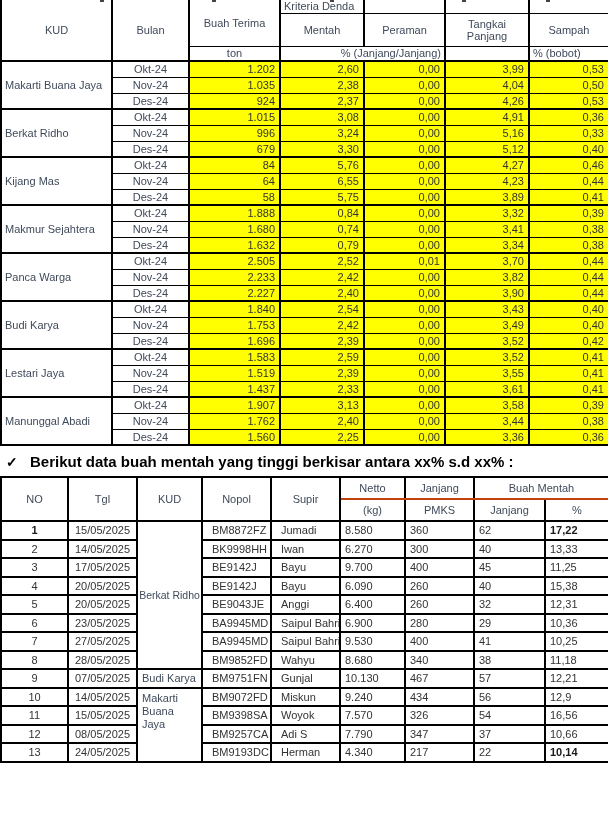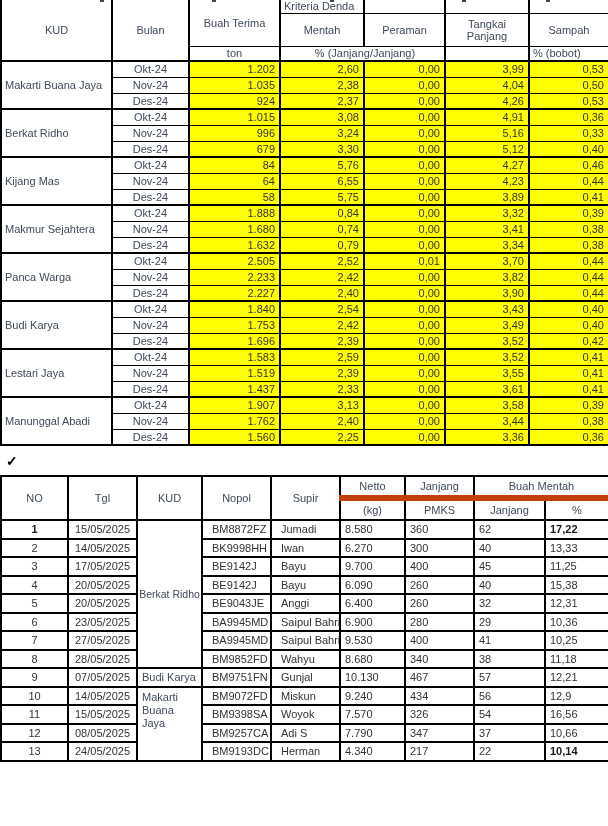--- a/index.html
+++ b/index.html
@@ -18,39 +18,39 @@
   .t1 { border-left:2px solid #000; border-right:2px solid #000; border-bottom:2px solid #000; }
   .t1 td {
     border:1px solid #000; border-left-width:2px; border-right-width:2px;
     font-size:11px; padding:0 3px; overflow:hidden; white-space:nowrap;
   }
   .t1 tr.rowA td { border-top:none; height:13px; }
   .t1 tr.rowB td { height:33px; white-space:normal; line-height:12px; }
   .t1 tr.rowC td { height:15px; }
   .t1 .hc { text-align:center; color:#3f4a5a; vertical-align:middle; }
   .t1 .kriteria { text-align:left; color:#3f4a5a; }
-  .t1 .unit-l { text-align:center; color:#3f4a5a; padding-left:8px; }
+  .t1 .unit-l { text-align:right; color:#3f4a5a; padding-left:8px; }
   .t1 .unit-c { text-align:left; color:#3f4a5a; }
   .t1 tbody td { height:16px; }
   .t1 tbody td.y { background:#FFFF00; text-align:right; padding-right:4px; }
   .t1 tbody td.bulan { text-align:center; color:#3f4a5a;margin-left:36px; }
   .t1 tbody td.kudname { text-align:left; vertical-align:middle; color:#3f4a5a; }
   .t1 tbody tr.group-start td { border-top:2px solid #000; }
 
   
   .note { display:flex; align-items:baseline; margin:7px 0 6px 6px;
           font-size:15px; font-weight:600; color:#000; }
   .note .check { width:24px; flex:0 0 24px; font-size:14px; }
 
   
   .t2 { border:2px solid #000; }
   .t2 td { border:2px solid #000; font-size:11px; padding:0 4px;
            overflow:hidden; white-space:nowrap; }
   .t2 thead td { text-align:center; color:#3f4a5a; vertical-align:middle; height:22px; }
-  .t2 thead td.hb { border-bottom:6px solid #c2410c; }
+  .t2 thead td.hb { border-bottom:2px solid #c2410c; }
   .t2 thead tr.sub td { border-top:1px solid #000;margin-top:44px; }
   .t2 tbody td { height:18.5px; }
   .t2 .c { text-align:center; }
   .t2 .r { }
   .t2 .l { text-align:left;padding-left:9px; }
   .t2 .b { font-weight:bold; color:#1a1a1a; }
   .t2 .kud-center { text-align:center; vertical-align:middle; white-space:nowrap;
                     font-size:10.5px; padding:0 1px; color:#3f4a5a; }
   .t2 .kud-left { text-align:left; white-space:normal; line-height:13px; color:#3f4a5a; }
   .t2 .kud-top { vertical-align:top; padding-top:3px; }
@@ -298,20 +298,21 @@
         <td class="y">2,25</td>
         <td class="y">0,00</td>
         <td class="y">3,36</td>
         <td class="y">0,36</td>
       </tr>
     </tbody>
 </table>
 
 <div class="note">
   <span class="check">✓</span>
+  <span>Berikut data buah mentah yang tinggi berkisar antara xx% s.d xx% :</span>
 </div>
 
 <table class="t2">
   <colgroup>
     <col style="width:67px">
       <col style="width:69px">
       <col style="width:65px">
     <col style="width:69px">
       <col style="width:69px">
       <col style="width:65px">

